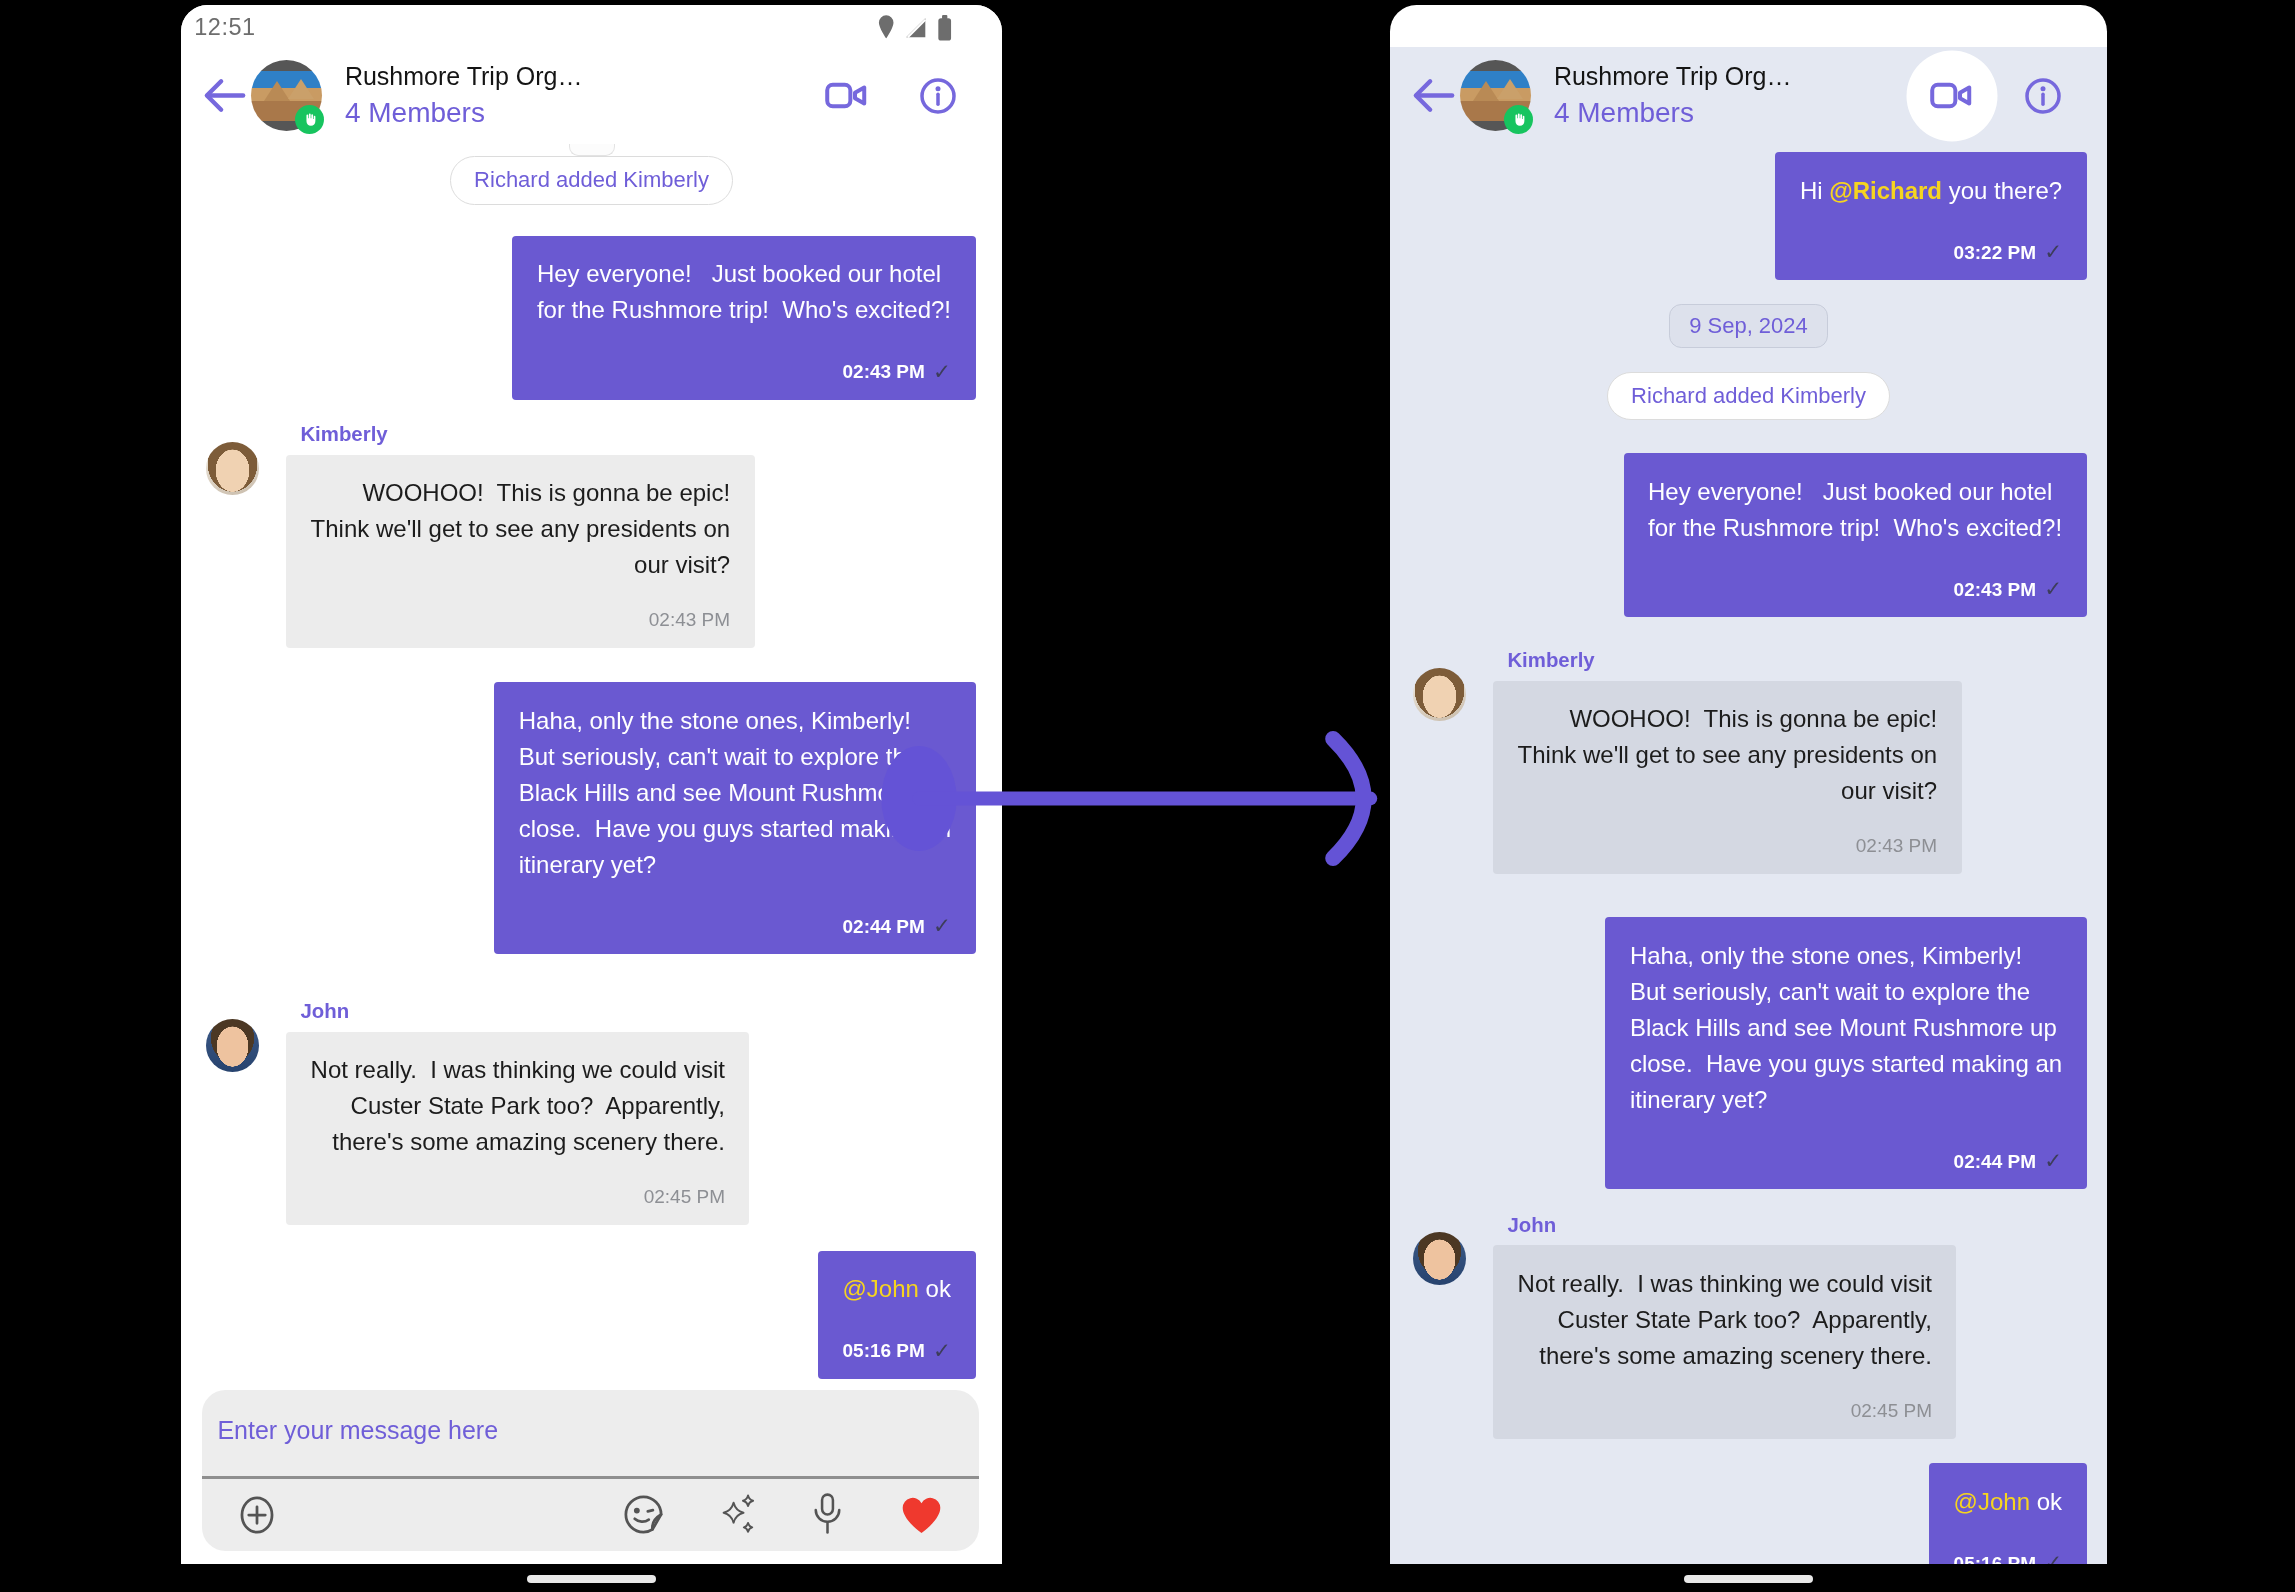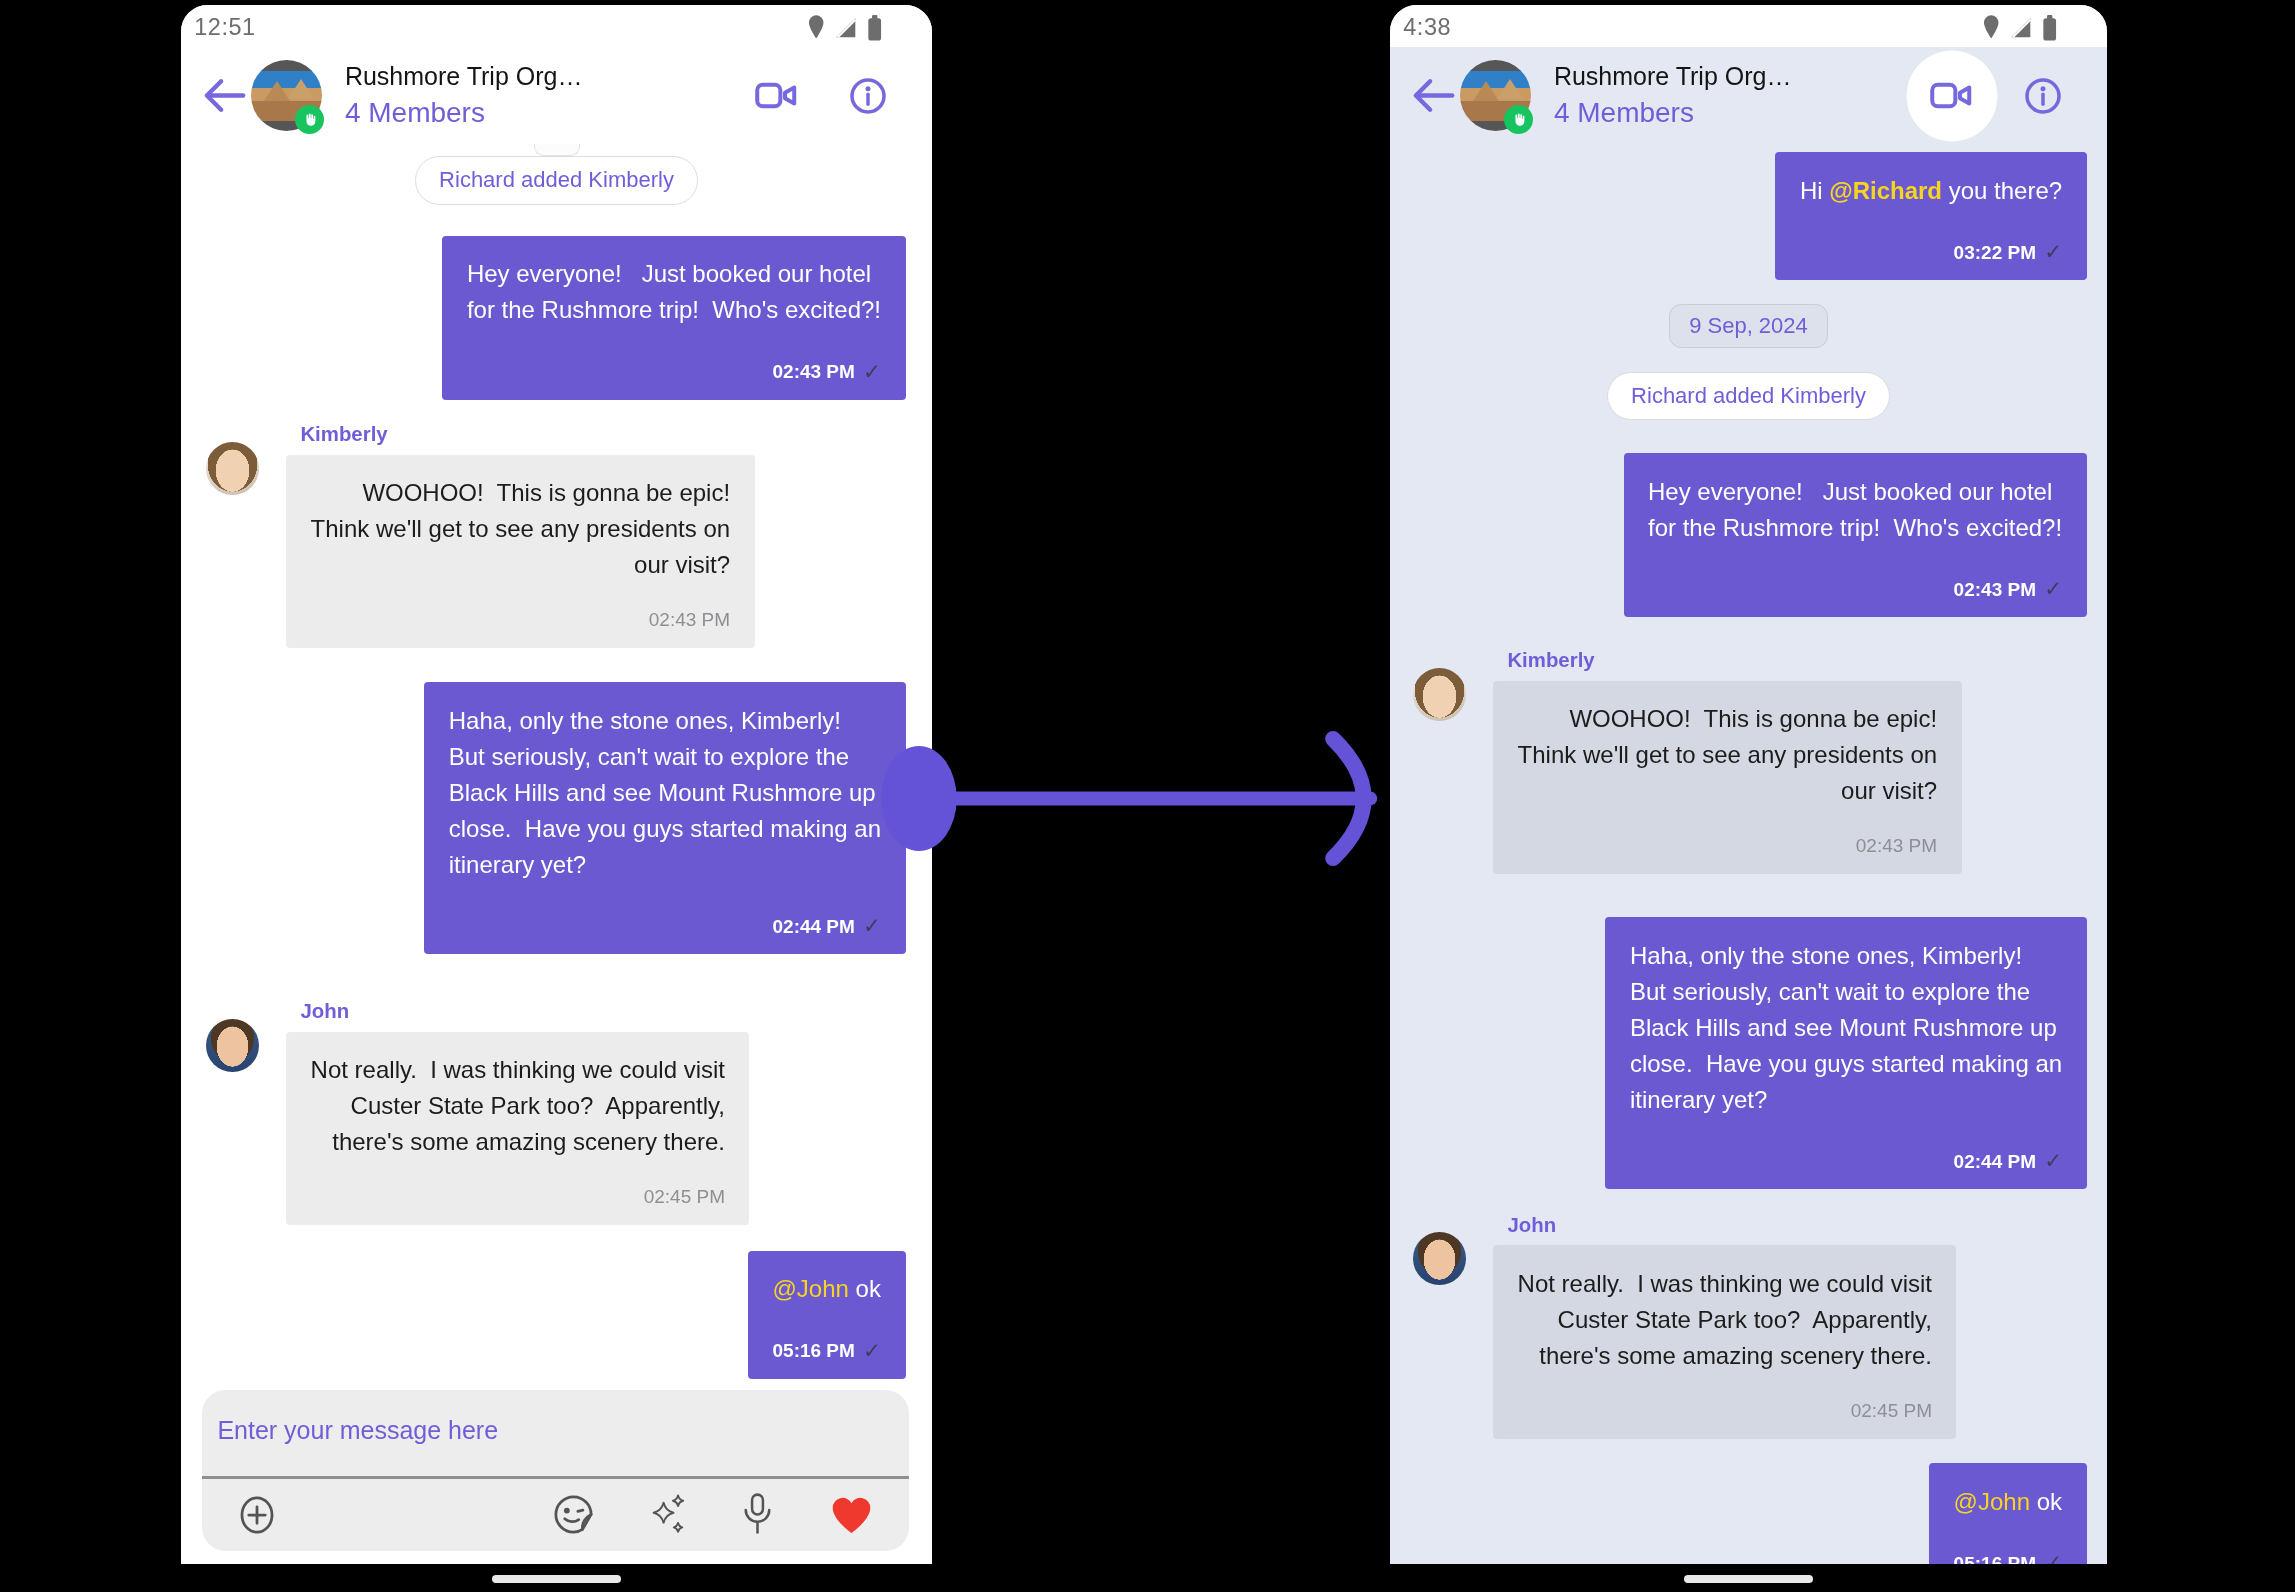--- a/index.html
+++ b/index.html
@@ -2,21 +2,21 @@
 <html style="--accent-purple: #6f5ed8; --bubble-purple: #6a59d1; --mention-yellow: #f6d41f; --chat-bg-right: #e4e8f2; --received-left: #ececec; --received-right: #d4d8e2; --heart-red: #ef392e; --arrow-purple: #6453d6; --check-dark: #3d3d5a; --time-gray: #8d8f94; --status-gray: #6d6d6d; --title-black: #141414; --pill-border: #dcdcdc; --chip-bg: #dde1ec; --chip-border: #c7ccda;font-size:8.2px"><head>
 <meta charset="utf-8">
 <style>
   html,body{margin:0;padding:0;}
   body{
     width:2295px;height:1593px;background:#000;position:relative;overflow:hidden;
     font-family:"Liberation Sans","DejaVu Sans",sans-serif;
     -webkit-font-smoothing:antialiased;
   }
   .phone{position:absolute;top:5.1px;height:1588px;background:#fff;border-radius:26.5px 26.5px 0 0;overflow:hidden;}
-  #phone-left{left:181px;width:735px;padding-left:16px;}
+  #phone-left{left:181px;width:821px;}
   #phone-right{left:1390px;width:717px;}
 
   
   .statusbar{position:absolute;top:0;left:0;right:0;height:42px;background:#fff;
     display:flex;align-items:center;justify-content:space-between;padding:3.1px 49px 0 13.3px;box-sizing:border-box;}
   .status-time{font-size:23.5px;color:var(--status-gray,#6d6d6d);letter-spacing:0.5px;}
   .status-icons{display:flex;align-items:center;gap:7.1px;}
   .status-icons svg{display:block;}
 
   
@@ -268,42 +268,20 @@
           </span>
       </div>
     </div>
   </div>
   <div class="navbar">
     <div class="home-indicator"></div>
   </div>
 </div>
 
 <div class="phone" id="phone-right">
-  <div class="statusbar">
-    <span class="status-time">4:38</span>
-    <span class="status-icons">
-      <span>
-          <svg width="20.4" height="26.5" viewBox="0 0 24 30">
-            <path d="M12 1a8.6 8.6 0 0 1 8.6 8.6C20.6 15.5 12 28 12 28S3.4 15.5 3.4 9.6A8.6 8.6 0 0 1 12 1z" fill="#6d6d6d"></path>
-          </svg>
-        </span>
-      <span>
-          <svg width="25.5" height="25.5" viewBox="0 0 24 24">
-            <path d="M21 3v18H3z" fill="#6d6d6d"></path>
-            <path d="M4.5 21 21 4.5" stroke="#fff" stroke-width="2"></path>
-          </svg>
-        </span>
-      <span>
-          <svg width="17.4" height="27.6" viewBox="0 0 16 26">
-            <rect x="5.5" y="1" width="5" height="4" rx="1" fill="#6d6d6d"></rect>
-            <rect x="2" y="4" width="12" height="21" rx="2.5" fill="#6d6d6d"></rect>
-          </svg>
-        </span>
-    </span>
-  </div>
   <div class="screen">
     <div class="header">
       <span class="back-btn icon-wrap">
         <span>
             <svg width="44" height="37" viewBox="0 0 34 28">
               <g stroke="#7668dd" stroke-width="3.4" stroke-linecap="round" stroke-linejoin="round" fill="none">
                 <path d="M14 3 3 14l11 11"></path>
                 <path d="M3.5 14H31"></path>
               </g>
             </svg>

